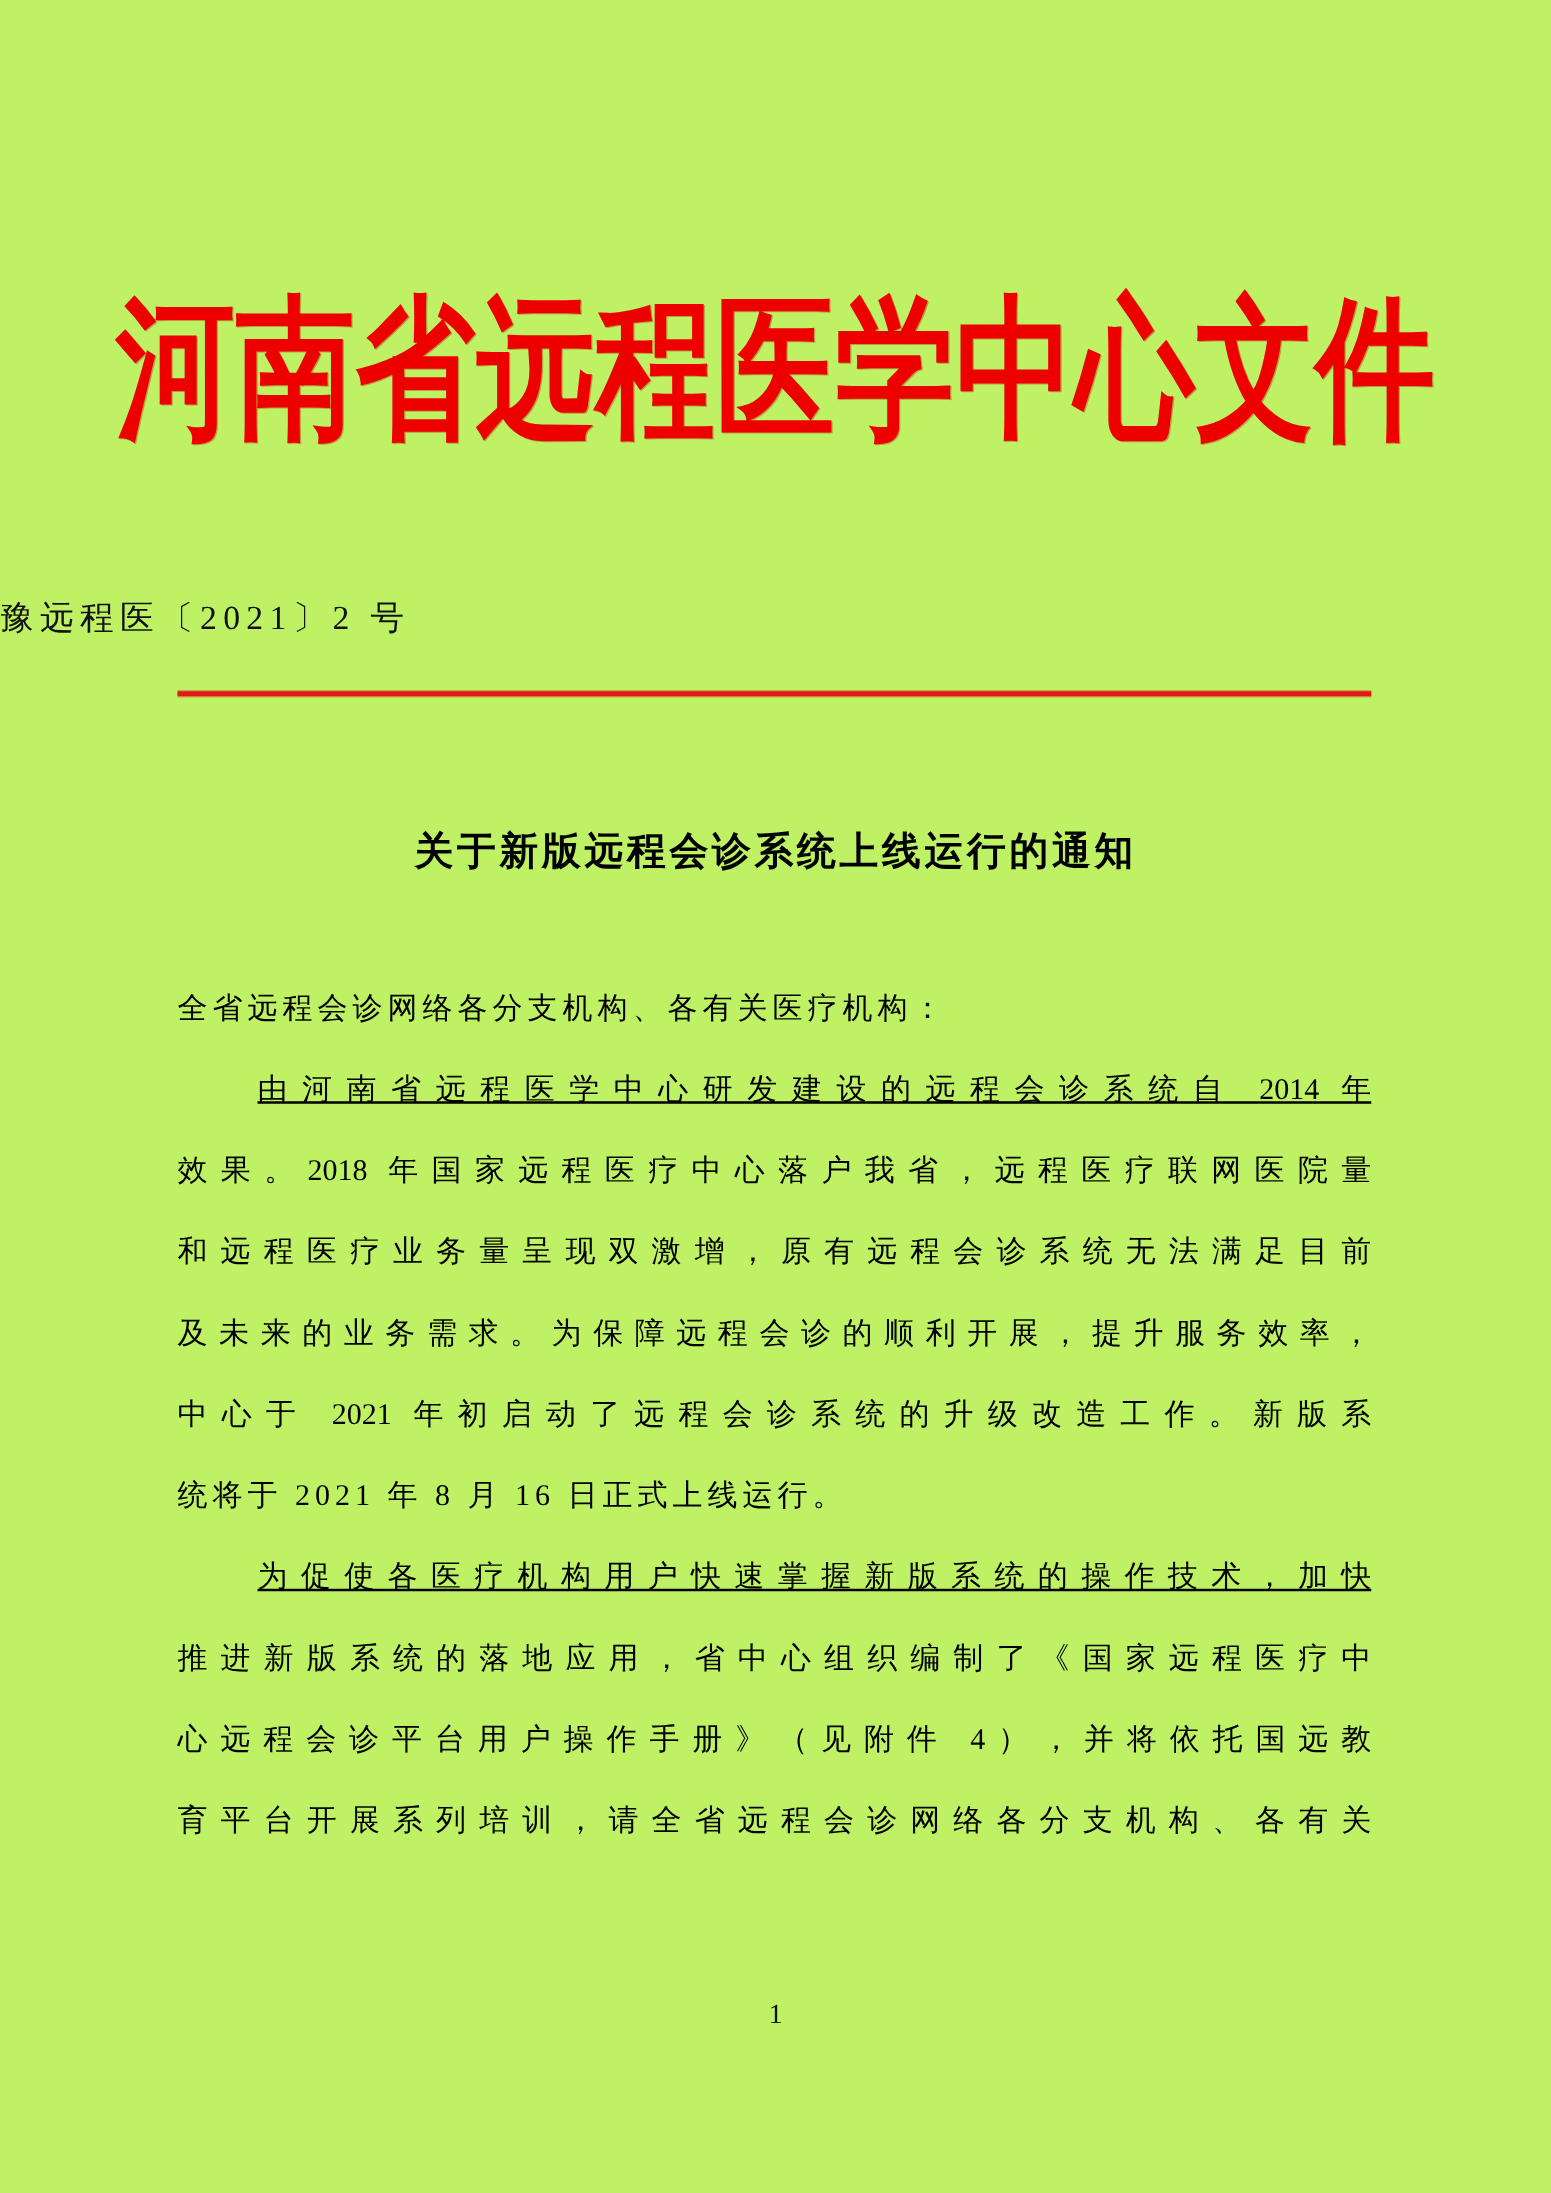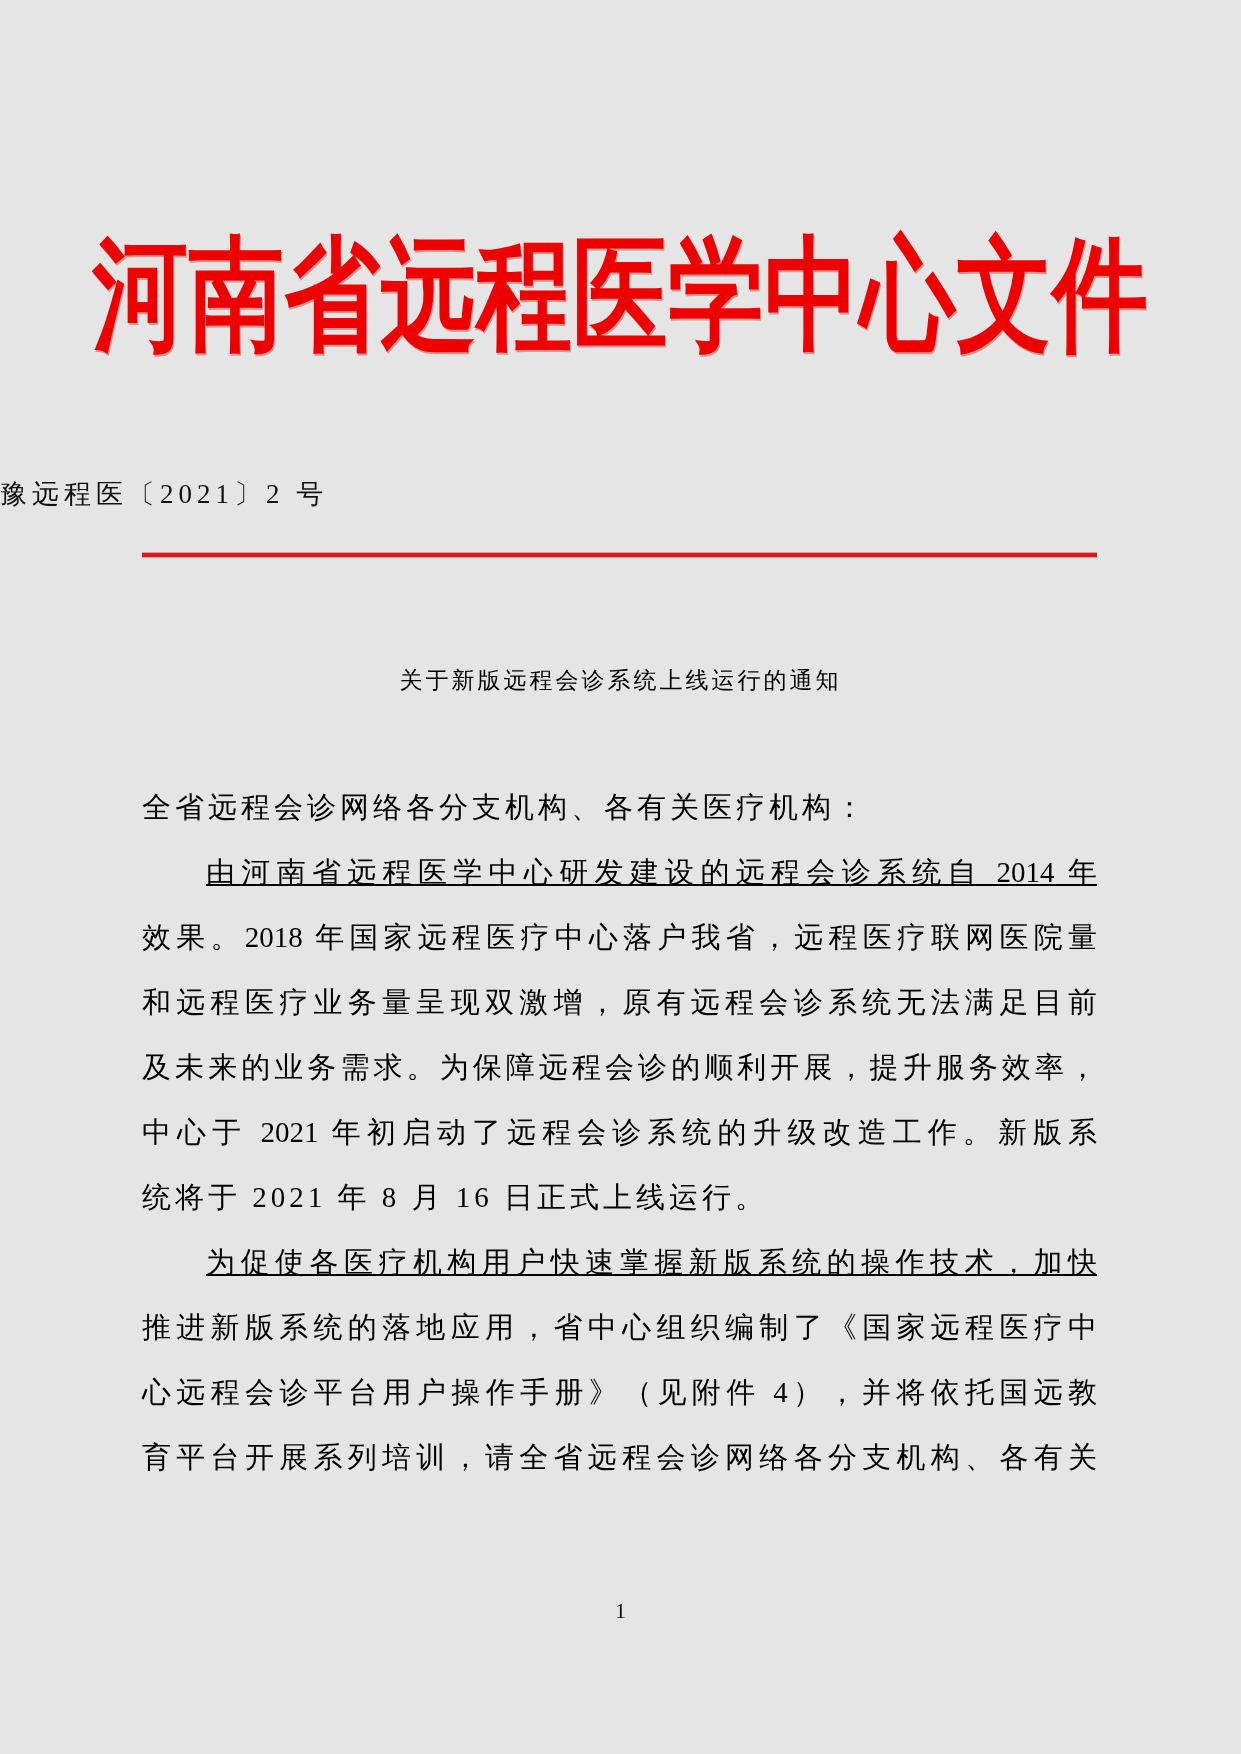--- a/index.html
+++ b/index.html
@@ -6,21 +6,21 @@
   html, body { background: #ffffff; }
   body {
     font-family: "Liberation Serif", "DejaVu Serif", serif;
     color: #000000;
   }
   .page {
     position: relative;
     width: 1241px;
     height: 1754px;
     margin: 0 auto;
-    background: #e5e5e5;
+    background: #bef264;
     overflow: hidden;
   }
   
   .red-title {
     position: absolute;
     top: 212px;
     left: 0;
     width: 100%;
     height: 170px;
     display: flex;
@@ -60,36 +60,36 @@
   }
   
   .notice-title {
     position: absolute;
     top: 659px;
     left: 0;
     width: 100%;
     height: 44px;
     line-height: 44px;
     text-align: center;
-    font-size: 23px;
-    font-weight: normal;
+    font-size: 31px;
+    font-weight: bold;
     letter-spacing: 3px;
     color: #000000;
   }
   
   .body-text {
     position: absolute;
     top: 775px;
     left: 142px;
     width: 955px;
   }
   .line {
     height: 65px;
     line-height: 65px;
-    font-size: 29px;
+    font-size: 24px;
     color: #000000;
     white-space: nowrap;
   }
   .line.just {
     white-space: normal;
     text-align: justify;
     text-align-last: justify;
   }
   .line.indent { padding-left: 64px; text-decoration: underline; }
   .line.plain { letter-spacing: 4px; }

